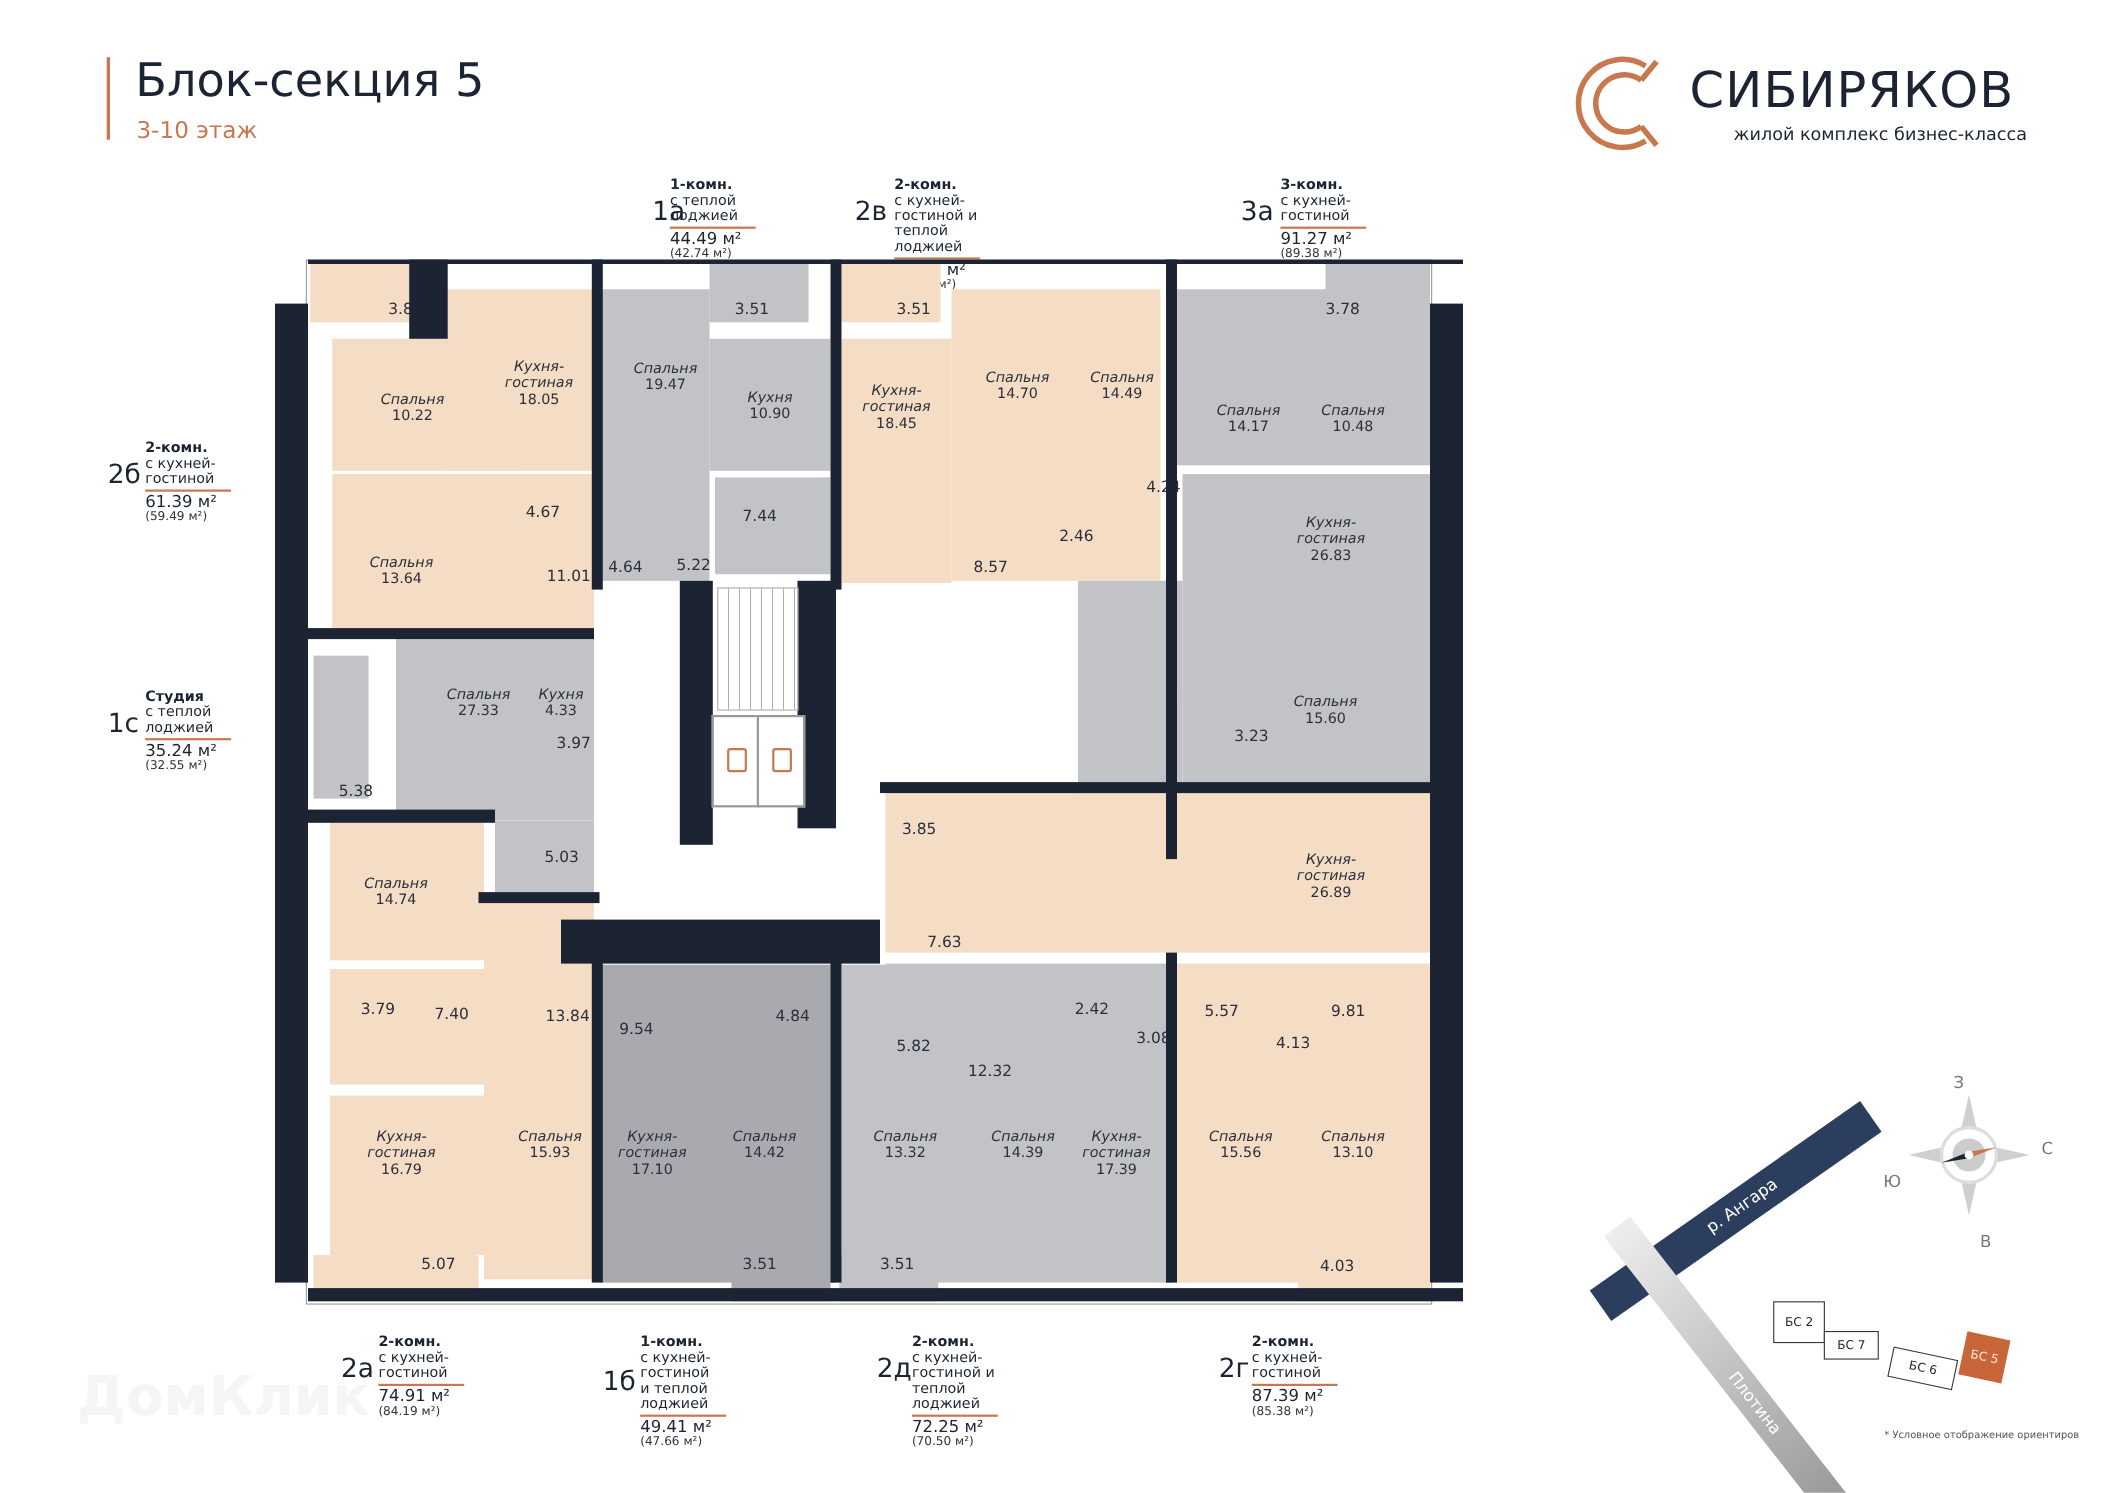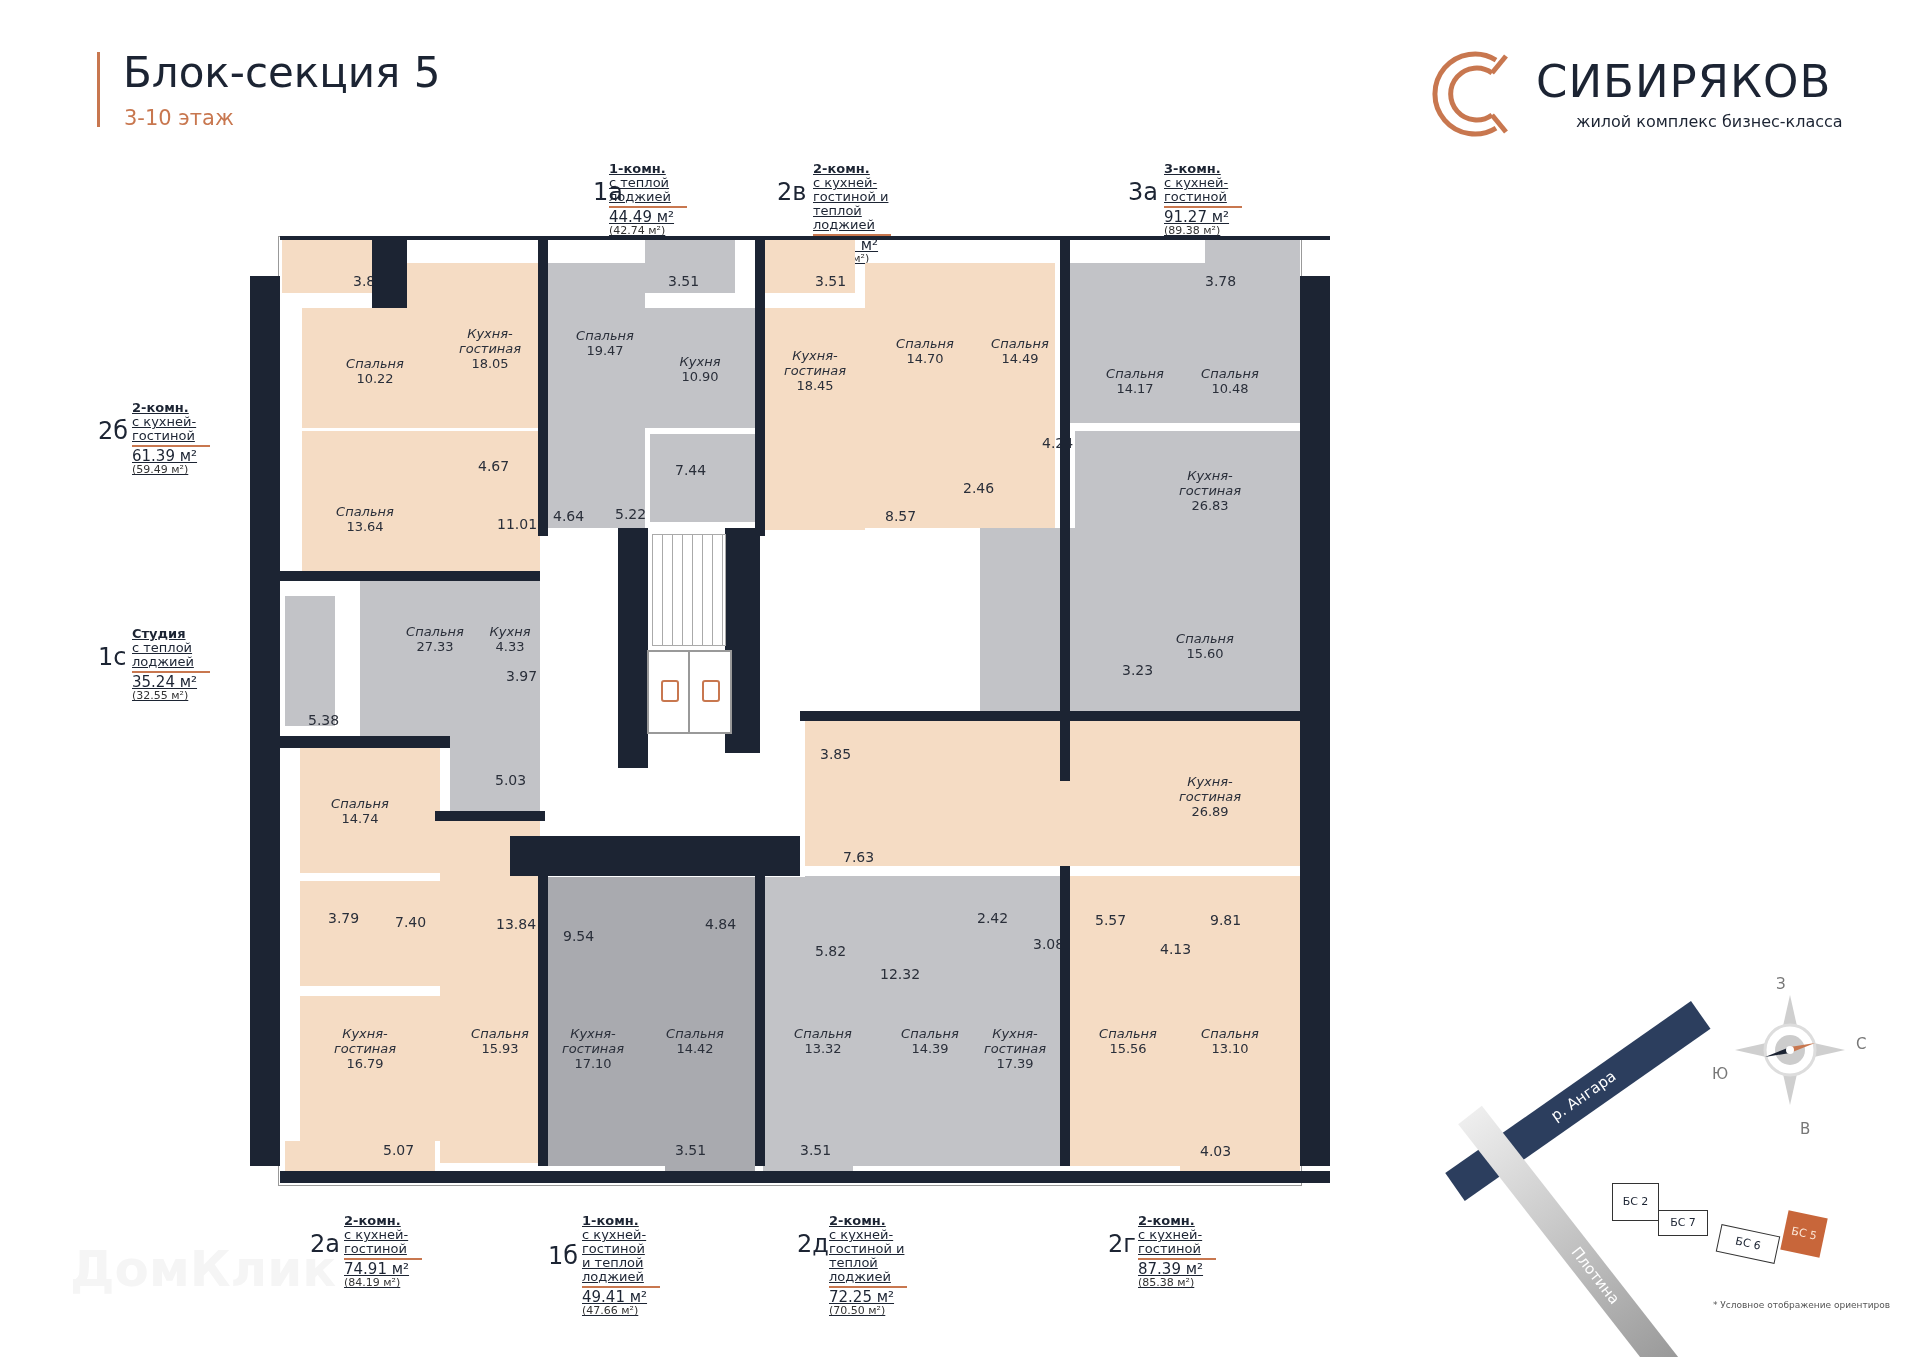--- a/index.html
+++ b/index.html
@@ -6,21 +6,21 @@
   body{width:1920px;height:1357px;position:relative;overflow:hidden;font-family:"DejaVu Sans",sans-serif;color:#1c2433;}
   .abs{position:absolute;}
   .title-bar{left:97px;top:52px;width:3px;height:75px;background:#c8774f;}
   .title{left:123px;top:48px;font-size:42px;font-weight:normal;letter-spacing:0;color:#1c2433;font-family:"DejaVu Sans",sans-serif;}
   .subtitle{left:124px;top:106px;font-size:21px;color:#c8774f;}
   .logo-text{left:1536px;top:55px;font-size:45px;letter-spacing:1px;color:#1c2433;}
   .logo-sub{left:1537px;top:112px;font-size:16px;color:#1c2433;margin-left:39px;}
   
   .apt{position:absolute;}
   .apt .code{position:absolute;font-size:24px;color:#1c2433;}
-  .apt .info{position:absolute;font-size:13px;line-height:14px;color:#1c2433;text-decoration:underline;}
+  .apt .info{position:absolute;font-size:13px;line-height:14px;color:#1c2433;}
   .apt .type{font-weight:bold;}
   .apt .line{width:78px;height:2px;background:#c8774f;margin:2px 0 2px 0;}
   .apt .area{font-size:15px;}
   .apt .area2{font-size:11px;color:#333;}
   
   .plan{left:280px;top:236px;width:1020px;height:950px;}
   .room{position:absolute;}
   .peach{background:#f5dcc4;}
   .grey{background:#c2c3c7;}
   .dgrey{background:#a9aaaf;}

